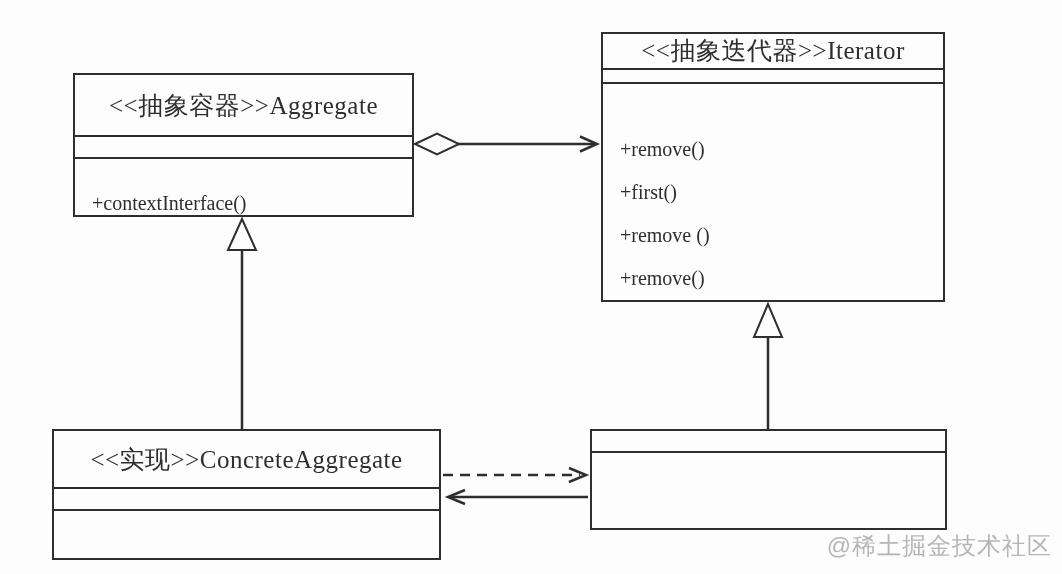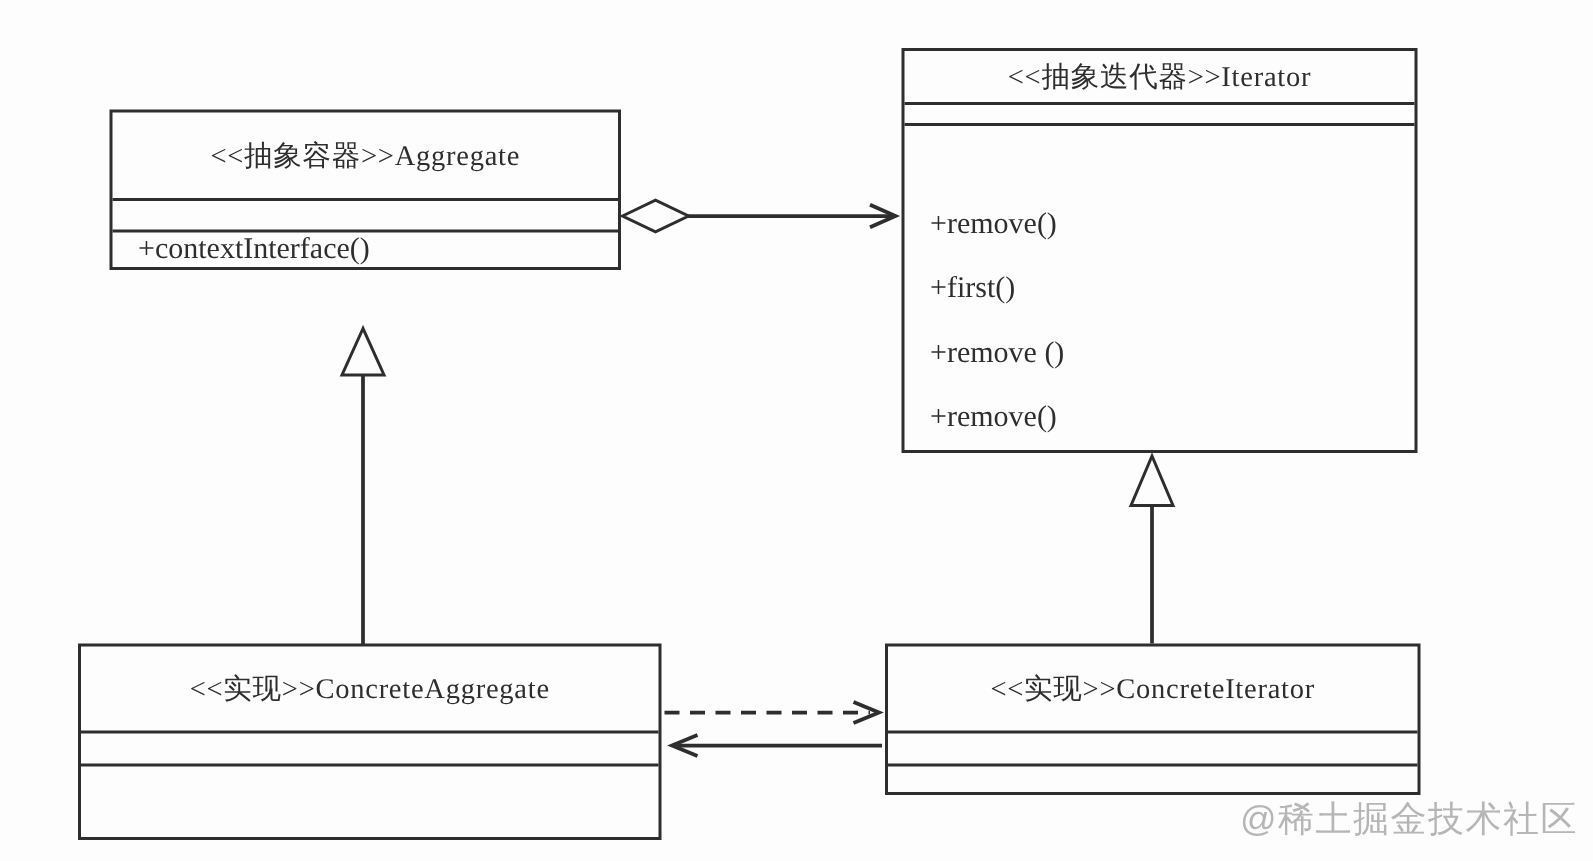--- a/index.html
+++ b/index.html
@@ -21,33 +21,33 @@
     position:absolute;
     box-sizing:border-box;
     border:2px solid var(--line);
     background:var(--box-fill);
     display:flex;
     flex-direction:column;
   }
   .uml-title{
     display:flex;align-items:center;justify-content:center;
     border-bottom:2px solid var(--line);
-    font-size:19px;
+    font-size:25px;
     letter-spacing:0.5px;
     white-space:nowrap;
   }
   .uml-attrs{
     border-bottom:2px solid var(--line);
   }
   .uml-methods{
     flex:1;
     font-size:20px;
     padding-left:17px;
   }
-  .box-aggregate{left:73px;top:73px;width:341px;height:107px;}
+  .box-aggregate{left:73px;top:73px;width:341px;height:144px;}
   .box-aggregate .uml-title{height:60px;}
   .box-aggregate .uml-attrs{height:20px;}
   .box-aggregate .uml-methods{display:flex;align-items:flex-end;}
 
   .box-iterator{left:601px;top:32px;width:344px;height:270px;}
   .box-iterator .uml-title{height:59px;}
   .box-iterator .uml-attrs{height:21px;}
   .box-iterator .uml-methods{padding-top:0;margin-top:44px;}
   .box-iterator .uml-methods .m{line-height:43px;}
 
@@ -99,21 +99,20 @@
     </div>
   </div>
 
   <div class="uml-class box-concrete-aggregate">
     <div class="uml-title">&lt;&lt;实现&gt;&gt;ConcreteAggregate</div>
     <div class="uml-attrs"></div>
     <div class="uml-methods"></div>
   </div>
 
   <div class="uml-class box-concrete-iterator">
-    <div class="uml-title">&lt;&lt;实现&gt;&gt;ConcreteIterator</div>
     <div class="uml-attrs"></div>
     <div class="uml-methods"></div>
   </div>
 
   <svg class="connectors" width="1062" height="574" viewBox="0 0 1062 574" xmlns="http://www.w3.org/2000/svg">
 
     <g>
       <line class="stroke" x1="458" y1="144" x2="596" y2="144" stroke-width="2.5"></line>
       <polygon class="stroke fill-bg" points="415,144 437,133.5 459,144 437,154.5" stroke-width="2"></polygon>
       <polyline class="stroke no-fill" points="580,136.5 597,144 580,151.5" stroke-width="2.5"></polyline>

